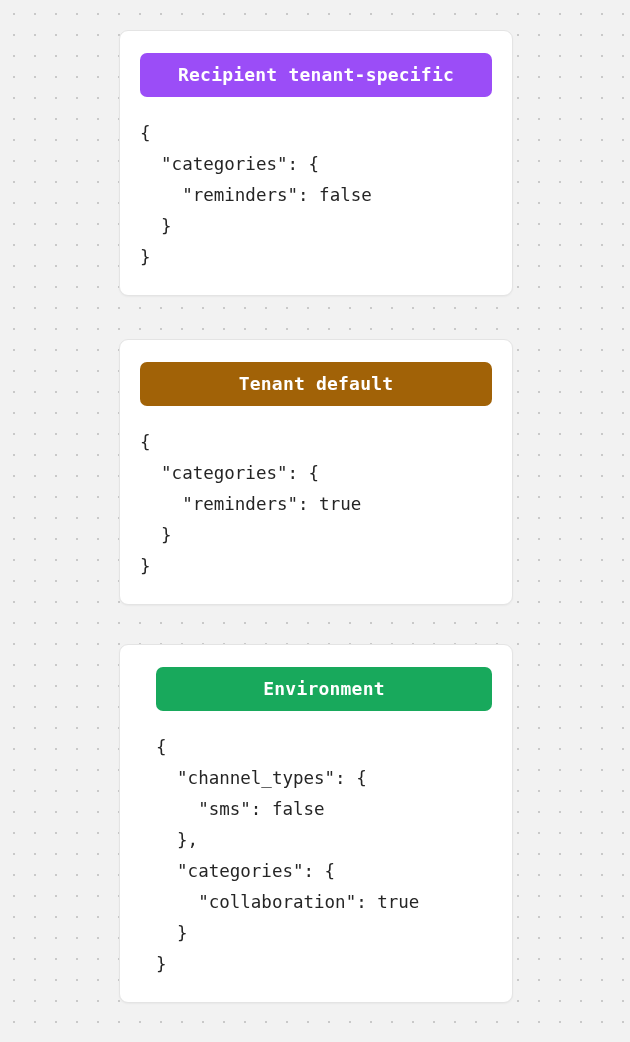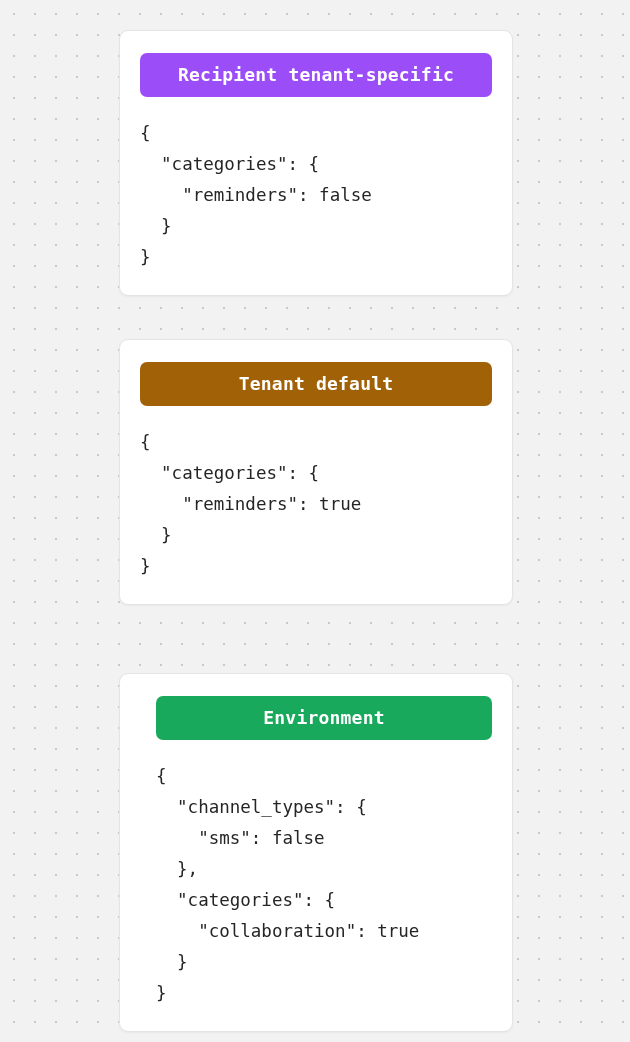--- a/index.html
+++ b/index.html
@@ -32,21 +32,21 @@
     box-sizing: border-box;
     background: #ffffff;
     border: 1px solid #e4e4e4;
     border-radius: 9px;
     box-shadow: 0 1px 2px rgba(0, 0, 0, 0.045);
     padding: 22px 20px 20px 20px;
   }
 
   .card-1 { top: 30px; }
   .card-2 { top: 339px; }
-  .card-3 { top: 673px; padding-left: 36px; }
+  .card-3 { top: 644px; padding-left: 36px; }
 
   .badge {
     display: flex;
     align-items: center;
     justify-content: center;
     height: 44px;
     border-radius: 7px;
     color: #ffffff;
     font-family: "DejaVu Sans Mono", "Liberation Mono", monospace;
     font-size: 18px;

